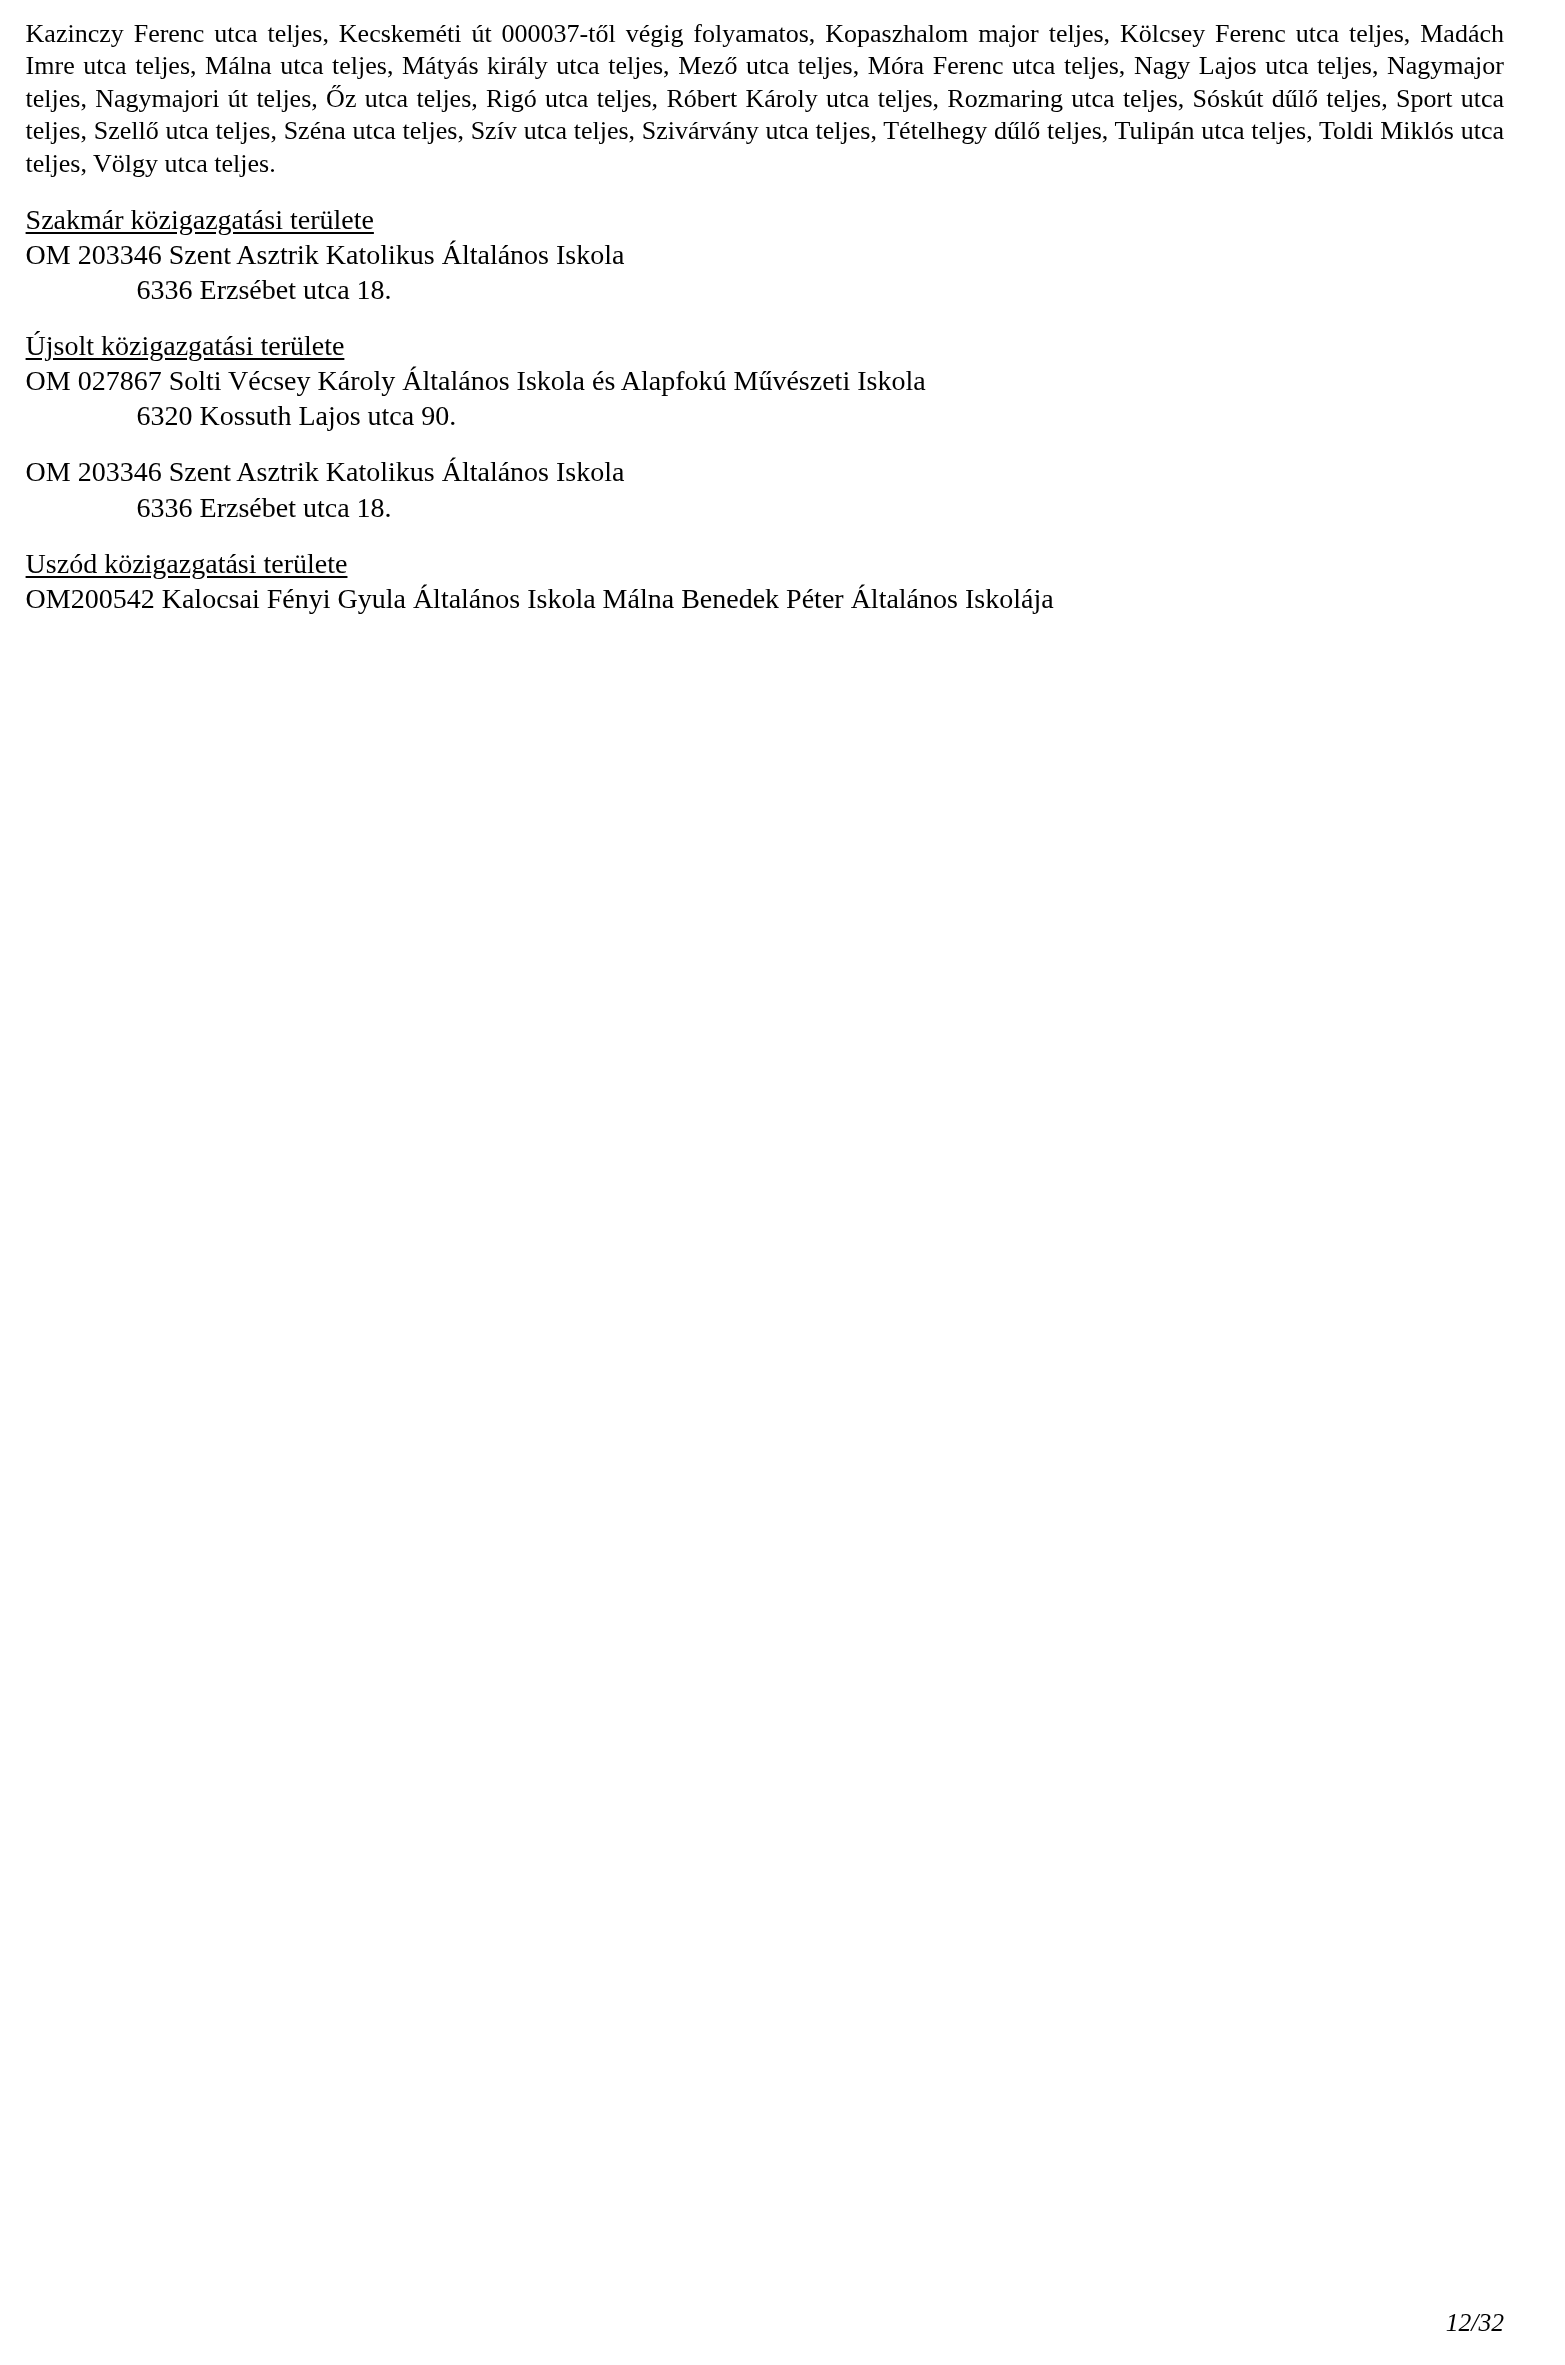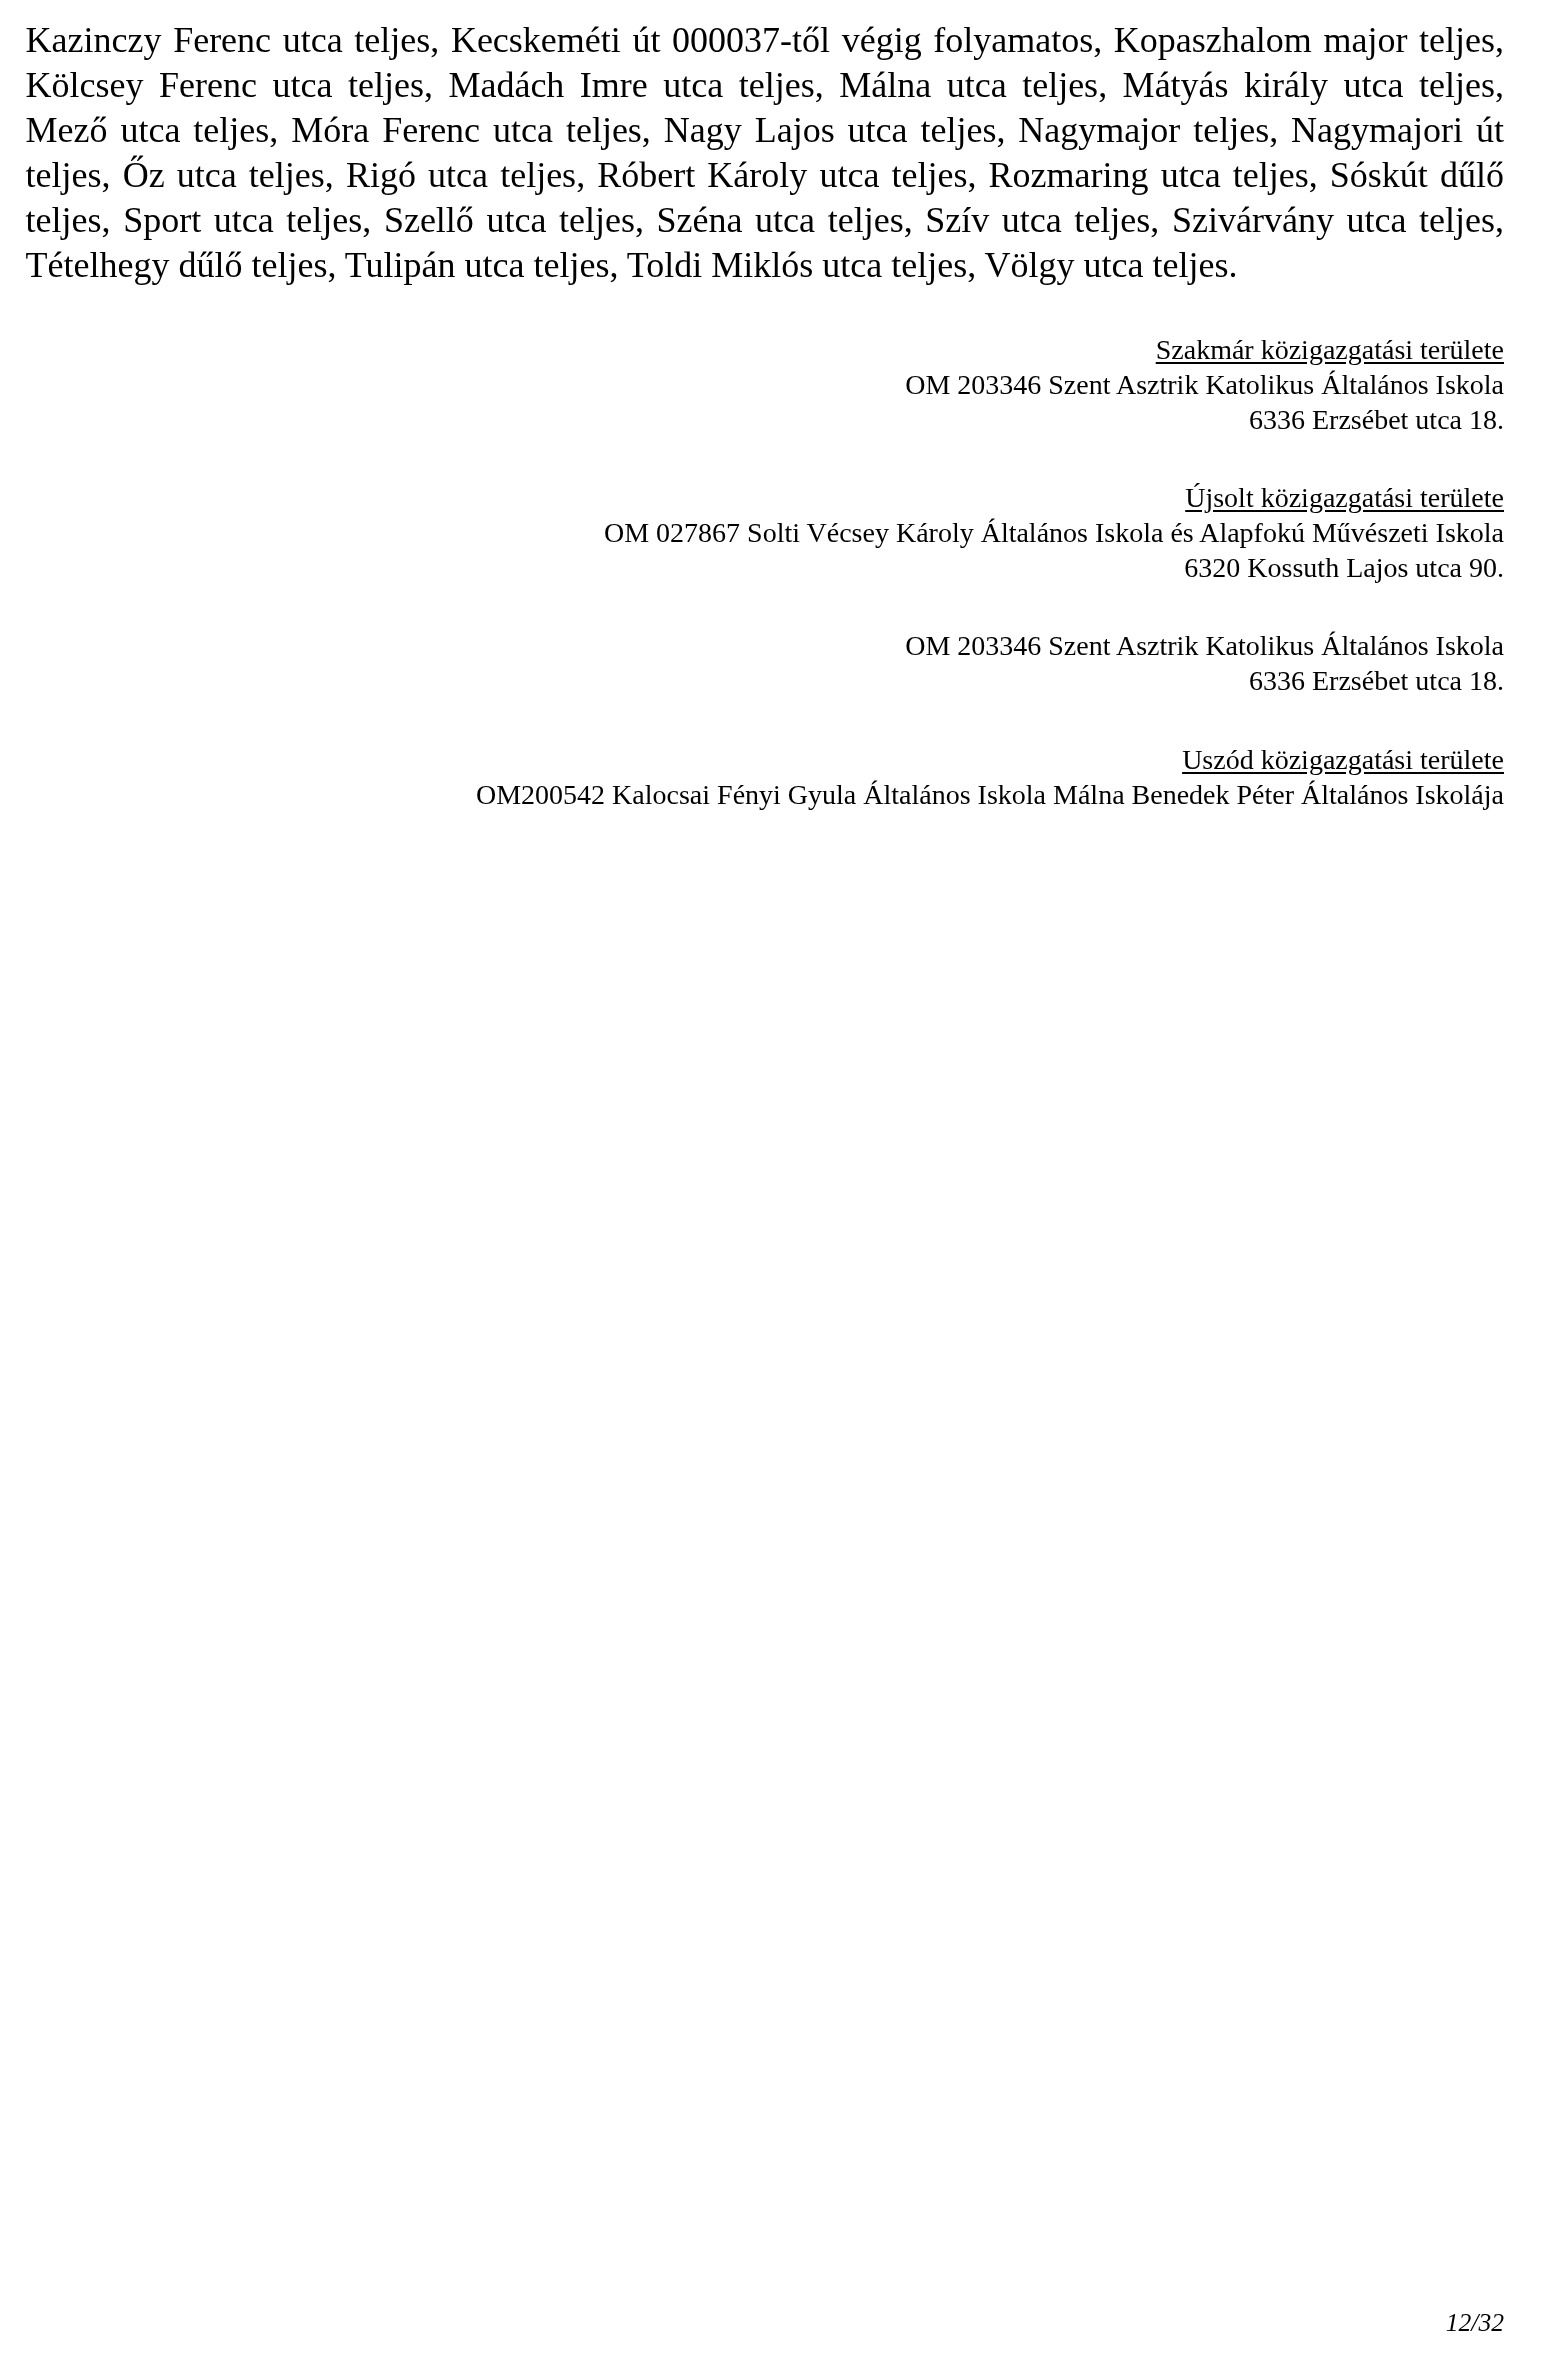--- a/index.html
+++ b/index.html
@@ -16,30 +16,29 @@
     overflow: hidden;
   }
   .page {
     position: relative;
     width: 1566px;
     height: 2366px;
     box-sizing: border-box;
     padding: 17.5px 62px 0 25.6px;
   }
   .intro-paragraph {
-    font-size: 36px;
+    font-size: 26px;
     line-height: 1.255;
     text-align: justify;
     text-justify: inter-word;
     margin: 0 0 0 0;
     hyphens: none;
   }
   .section {
-    margin-top: 43px;
-    text-align: right;
+    margin-top: 21px;
   }
   .section-heading {
     font-size: 28px;
     line-height: 1.255;
     text-decoration: underline;
     text-underline-offset: 2.7px;
     margin: 0;
   }
   .section-line {
     font-size: 28px;

